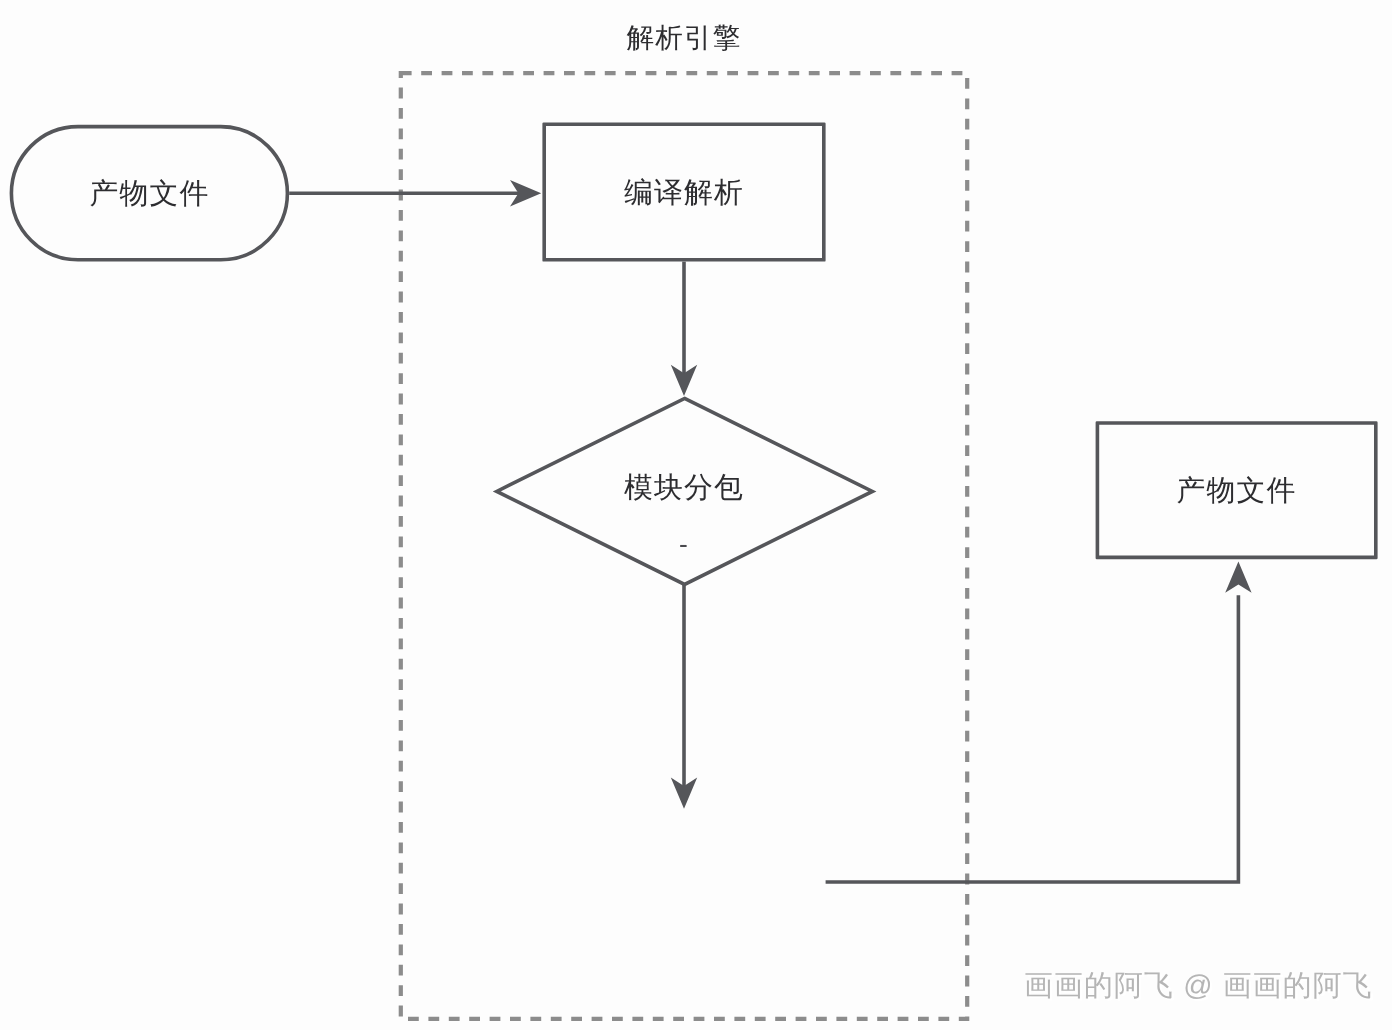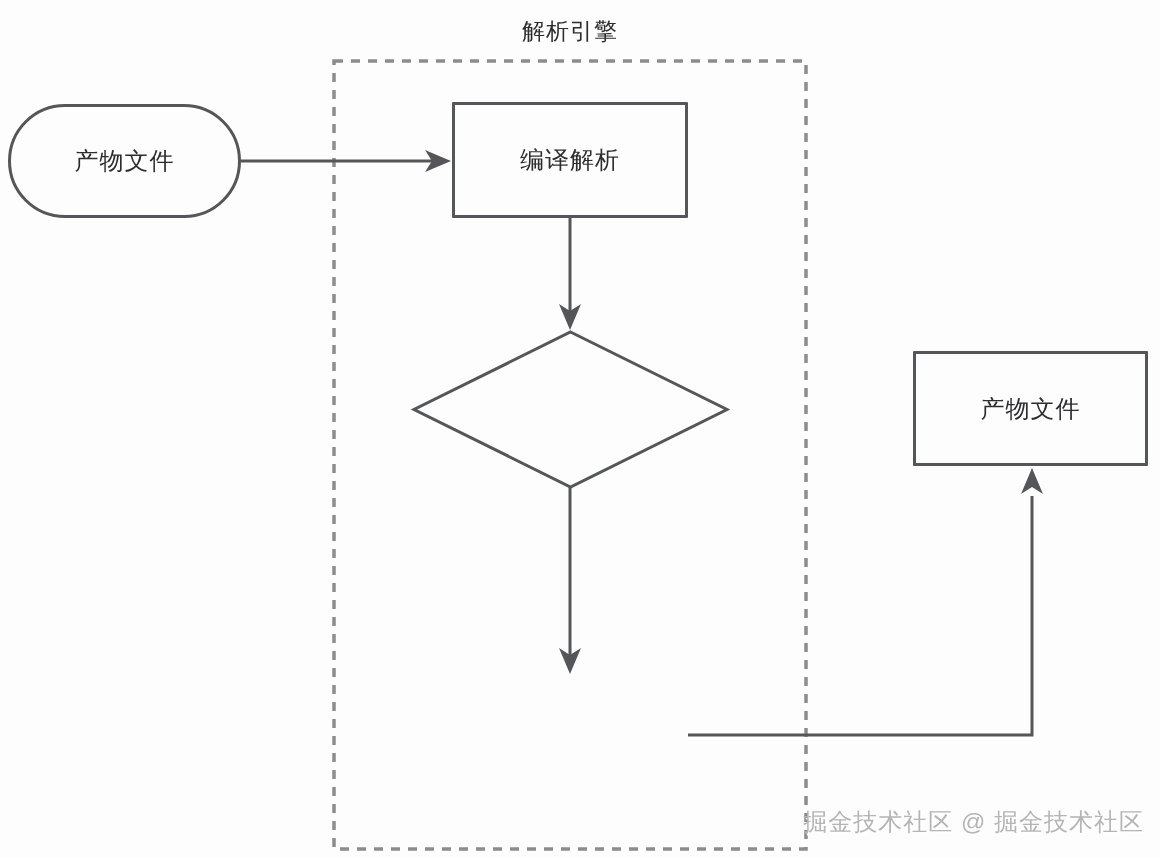--- a/index.html
+++ b/index.html
@@ -138,21 +138,25 @@
   <div class="group-title">解析引擎</div>
 
   <div class="node stadium node-business">
     <span>产物文件</span>
   </div>
 
   <div class="node rect node-compile">
     <span>编译解析</span>
   </div>
 
+  <div class="diamond-labels">
+    <span class="main">模块分包</span>
+    <span class="sub">-</span>
+  </div>
 
 
   <div class="node rect node-output">
     <span>产物文件</span>
   </div>
 
-  <div class="watermark">掘金技术社区 @ 掘金技术社区</div>
+  <div class="watermark">画画的阿飞 @ 画画的阿飞</div>
 
 </div>
 
 </body></html>

